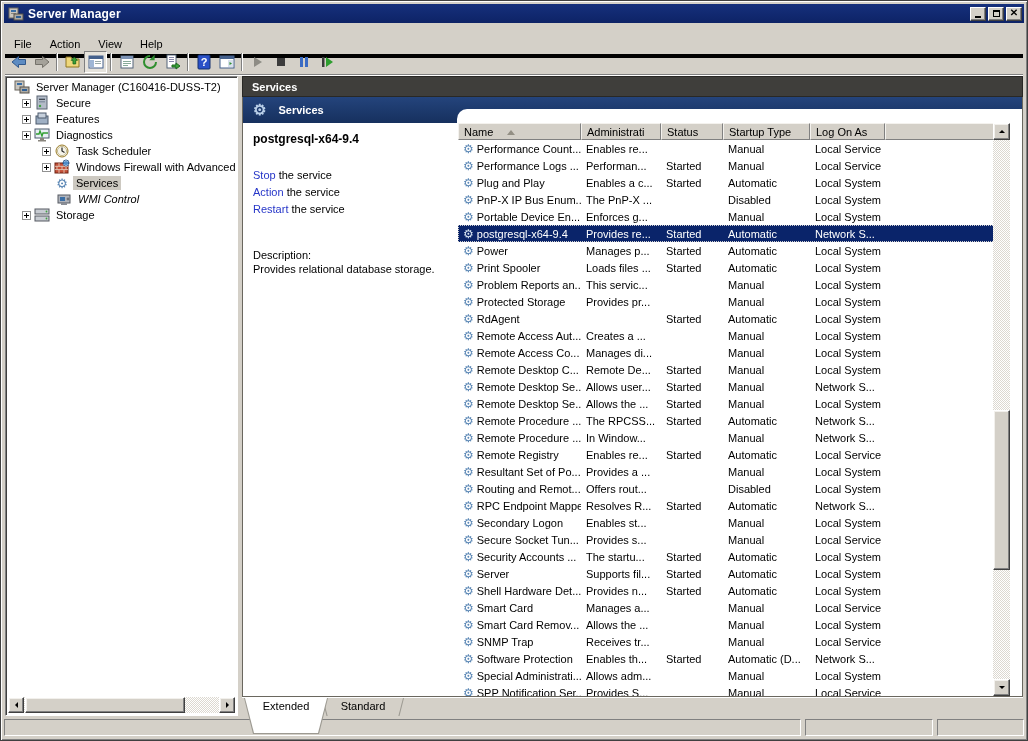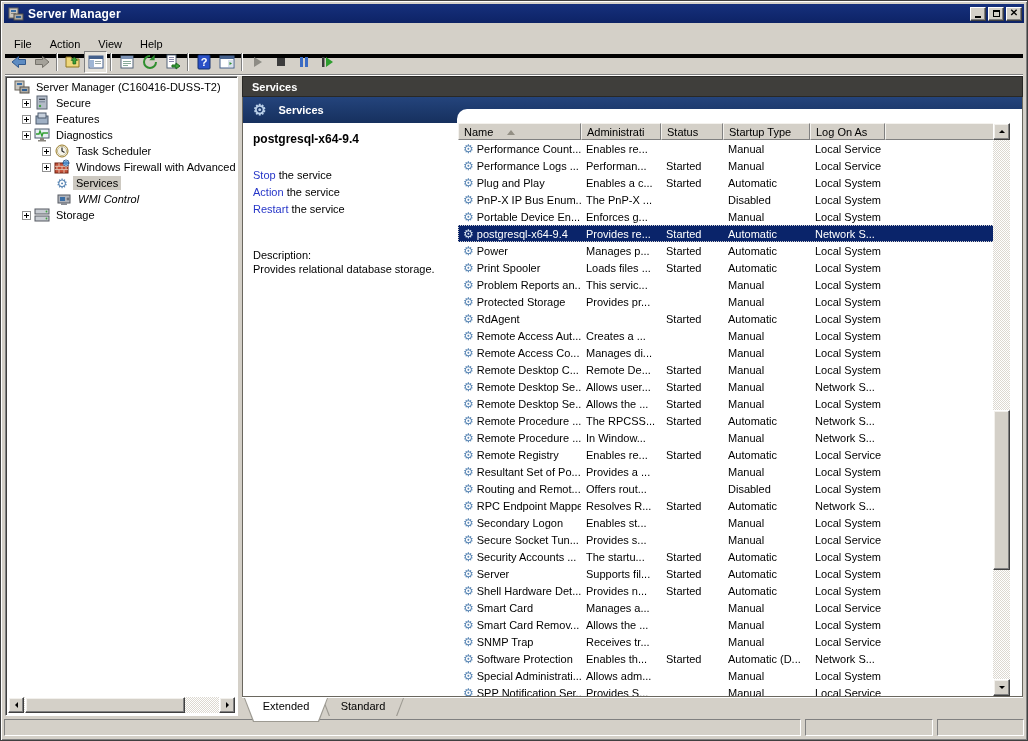--- a/index.html
+++ b/index.html
@@ -105,21 +105,21 @@
 
   
   .vscroll { position:absolute; top:14px; right:12px; width:17px; bottom:0; background:
     conic-gradient(#ffffff 25%, #dcd8d0 0 50%, #ffffff 0 75%, #dcd8d0 0); background-size:2px 2px; }
   .vthumb { position:absolute; left:0; width:17px; top:50%; height:28%; background:#d4d0c8; border:1px solid;
     border-color:#fff #404040 #404040 #fff; box-shadow:inset -1px -1px 0 #808080, inset 1px 1px 0 #f2f0ec; }
 
   
   .tab-bar { position:absolute; left:0; right:0; bottom:0; height:19px; background:#d4d0c8;
     display:flex; align-items:stretch; padding-left:2px; border-top:1px solid #fff; }
-  .tab { position:relative; height:24px; padding:0 2px; margin-right:-6px; }
+  .tab { position:relative; height:36px; padding:0 2px; margin-right:-6px; }
   .tab .shape { position:absolute; inset:0; background:#9d9a92;
     clip-path:polygon(0 0, 100% 0, calc(100% - 9px) 100%, 9px 100%); }
   .tab .face { position:absolute; inset:0 1px 1px 1px; background:#d4d0c8;
     clip-path:polygon(0 0, 100% 0, calc(100% - 9px) 100%, 9px 100%);
     display:flex; align-items:flex-start; justify-content:center; padding:2px 18px 0 18px; }
   .tab.active .face { background:#fff; }
   .tab.active { z-index:2; }
 
   
   .statusbar { position:absolute; left:3px; right:3px; bottom:3px; height:21px; background:#d4d0c8;

